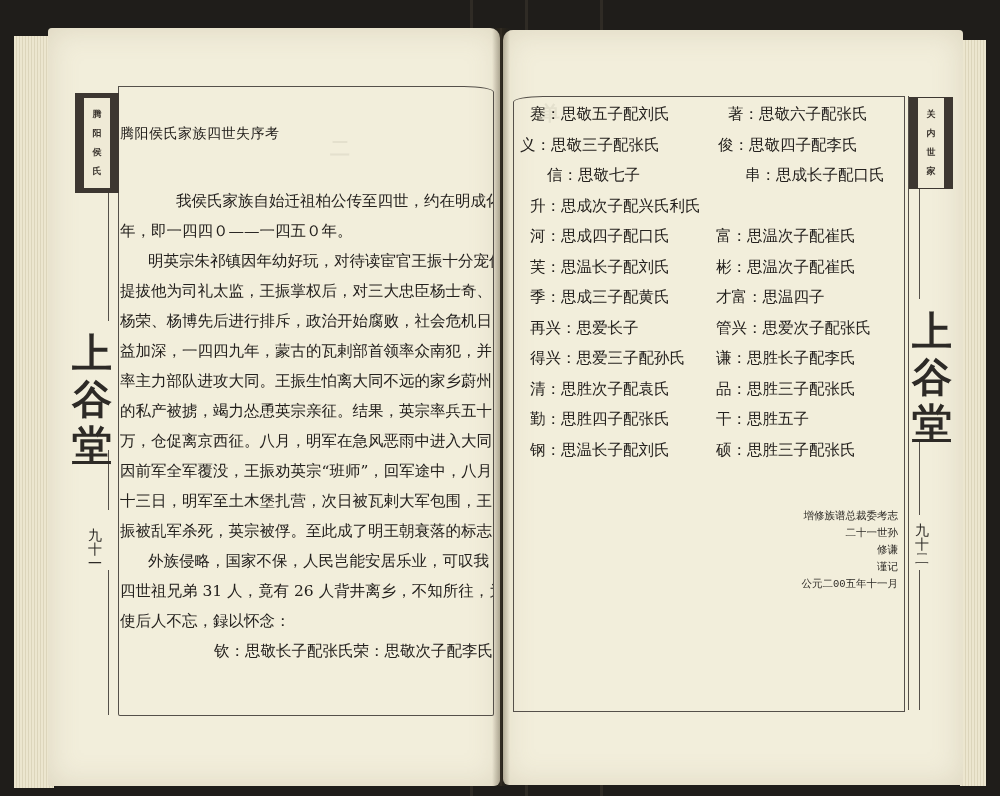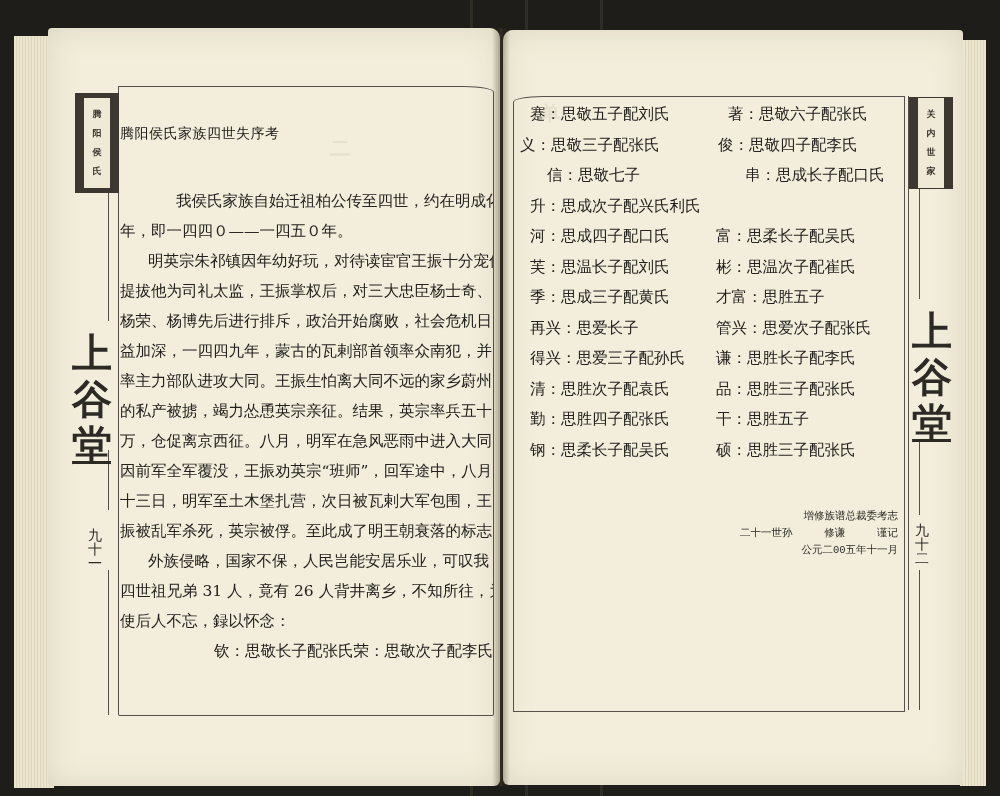--- a/index.html
+++ b/index.html
@@ -68,21 +68,21 @@
   .list {
     position:absolute; left:520px; top:99px; width:380px;
     font-size:15.5px; line-height:30.5px; color:#24211e; white-space:nowrap;
   }
   .list .row { display:flex; height:30.5px; }
   .list .row span.a { width:198px; }
   .sig {
     position:absolute; left:740px; top:508px; width:158px; text-align:right;
     font-size:10.5px; line-height:17px; color:#2d2a26;font-family:Liberation Mono, monospace;
   }
-  .sig .mid { display:flex; justify-content:space-between; }
+  .sig .mid { display:flex; justify-content:center;flex-direction:column; }
   .ghost { position:absolute; color:rgba(70,60,50,0.08); font-size:20px; font-weight:bold; }
 </style>
 </head>
 <body>
 
 <div class="bg-stripe" style="left:470px"></div>
 <div class="bg-stripe" style="left:525px"></div>
 <div class="bg-stripe" style="left:600px"></div>
 
 <div class="stack" style="left:14px;top:36px;width:40px;height:752px;"></div>
@@ -179,48 +179,48 @@
   </div>
   <div class="row" style="padding-left:27px">
     <span class="a" style="width:198px">信：思敬七子</span>
     <span>串：思成长子配口氏</span>
   </div>
   <div class="row" style="padding-left:10px">
     <span class="a" style="width:202px">升：思成次子配兴氏利氏</span>
   </div>
   <div class="row" style="padding-left:10px">
     <span class="a" style="width:186px">河：思成四子配口氏</span>
-    <span>富：思柔长子配吴氏</span>
+    <span>富：思温次子配崔氏</span>
   </div>
   <div class="row" style="padding-left:10px">
     <span class="a" style="width:186px">芙：思温长子配刘氏</span>
     <span>彬：思温次子配崔氏</span>
   </div>
   <div class="row" style="padding-left:10px">
     <span class="a" style="width:186px">季：思成三子配黄氏</span>
-    <span>才富：思胜五子</span>
+    <span>才富：思温四子</span>
   </div>
   <div class="row" style="padding-left:10px">
     <span class="a" style="width:186px">再兴：思爱长子</span>
     <span>管兴：思爱次子配张氏</span>
   </div>
   <div class="row" style="padding-left:10px">
     <span class="a" style="width:186px">得兴：思爱三子配孙氏</span>
     <span>谦：思胜长子配李氏</span>
   </div>
   <div class="row" style="padding-left:10px">
     <span class="a" style="width:186px">清：思胜次子配袁氏</span>
     <span>品：思胜三子配张氏</span>
   </div>
   <div class="row" style="padding-left:10px">
     <span class="a" style="width:186px">勤：思胜四子配张氏</span>
     <span>干：思胜五子</span>
   </div>
   <div class="row" style="padding-left:10px">
-    <span class="a" style="width:186px">钢：思柔长子配吴氏</span>
+    <span class="a" style="width:186px">钢：思温长子配刘氏</span>
     <span>硕：思胜三子配张氏</span>
   </div>
 </div>
 
 <div class="sig">
   <div>增修族谱总裁委考志</div>
   <div class="mid">
     <span>二十一世孙</span>
     <span>修谦</span>
     <span>谨记</span>

